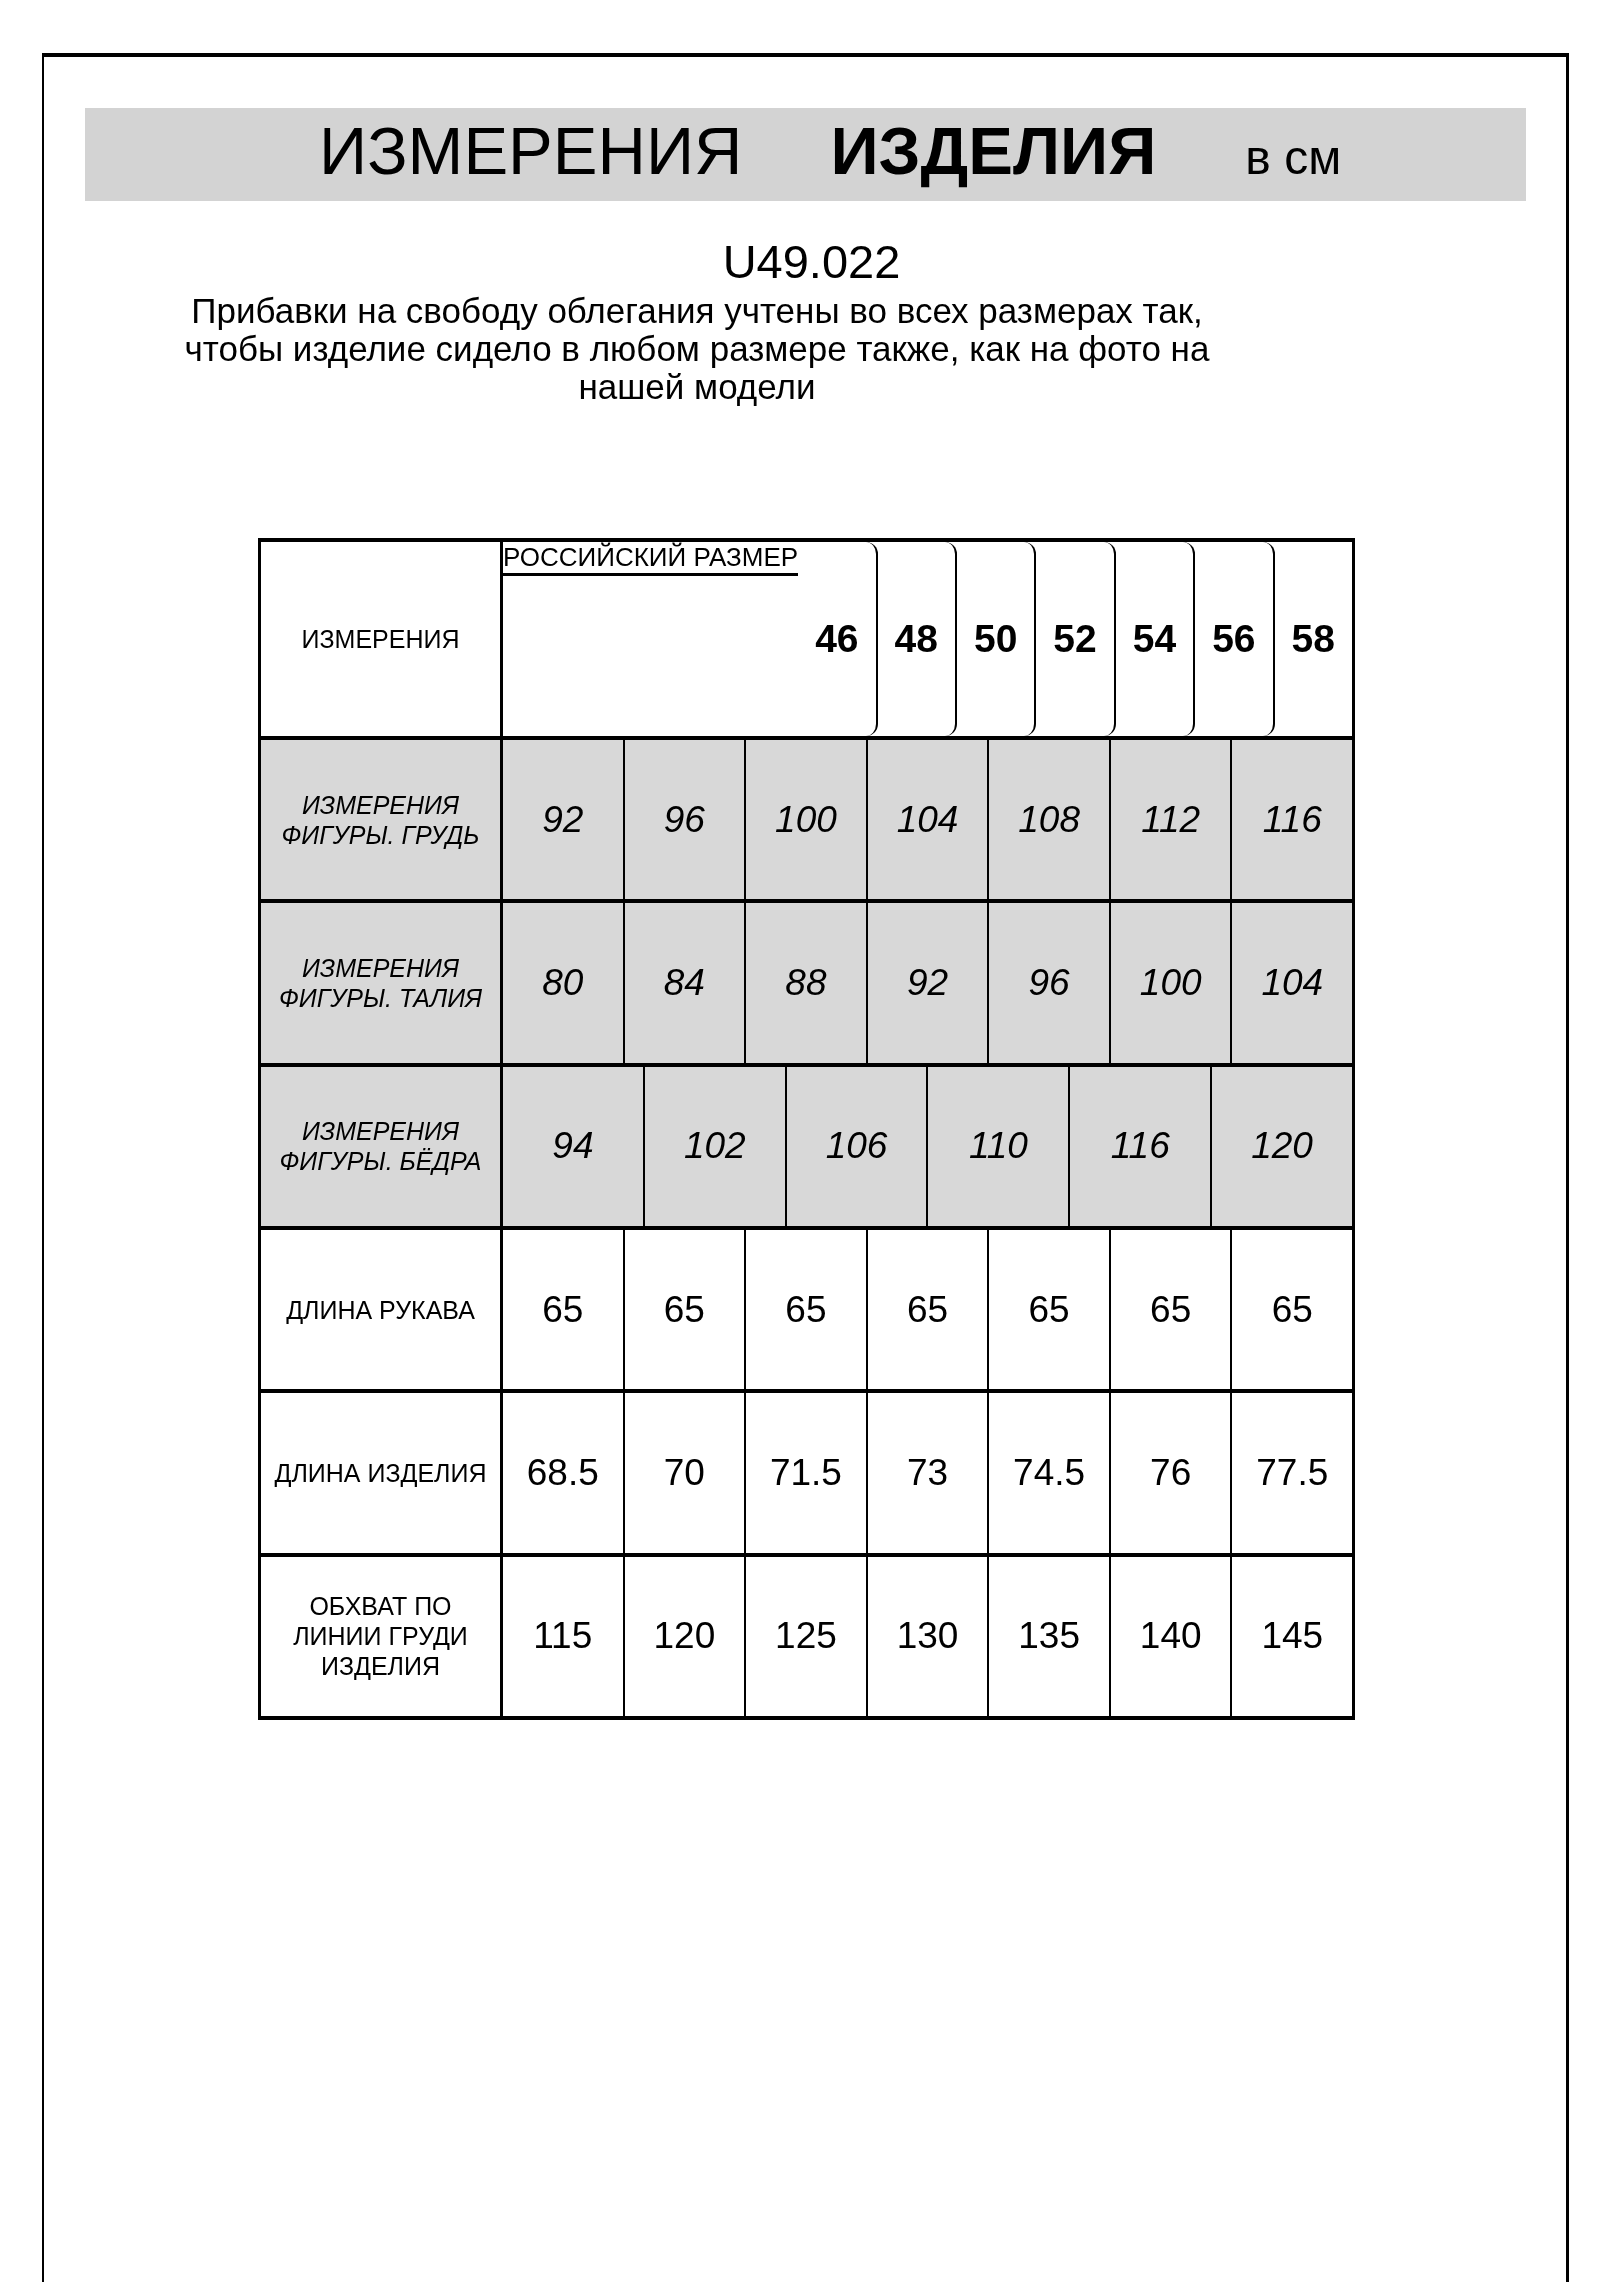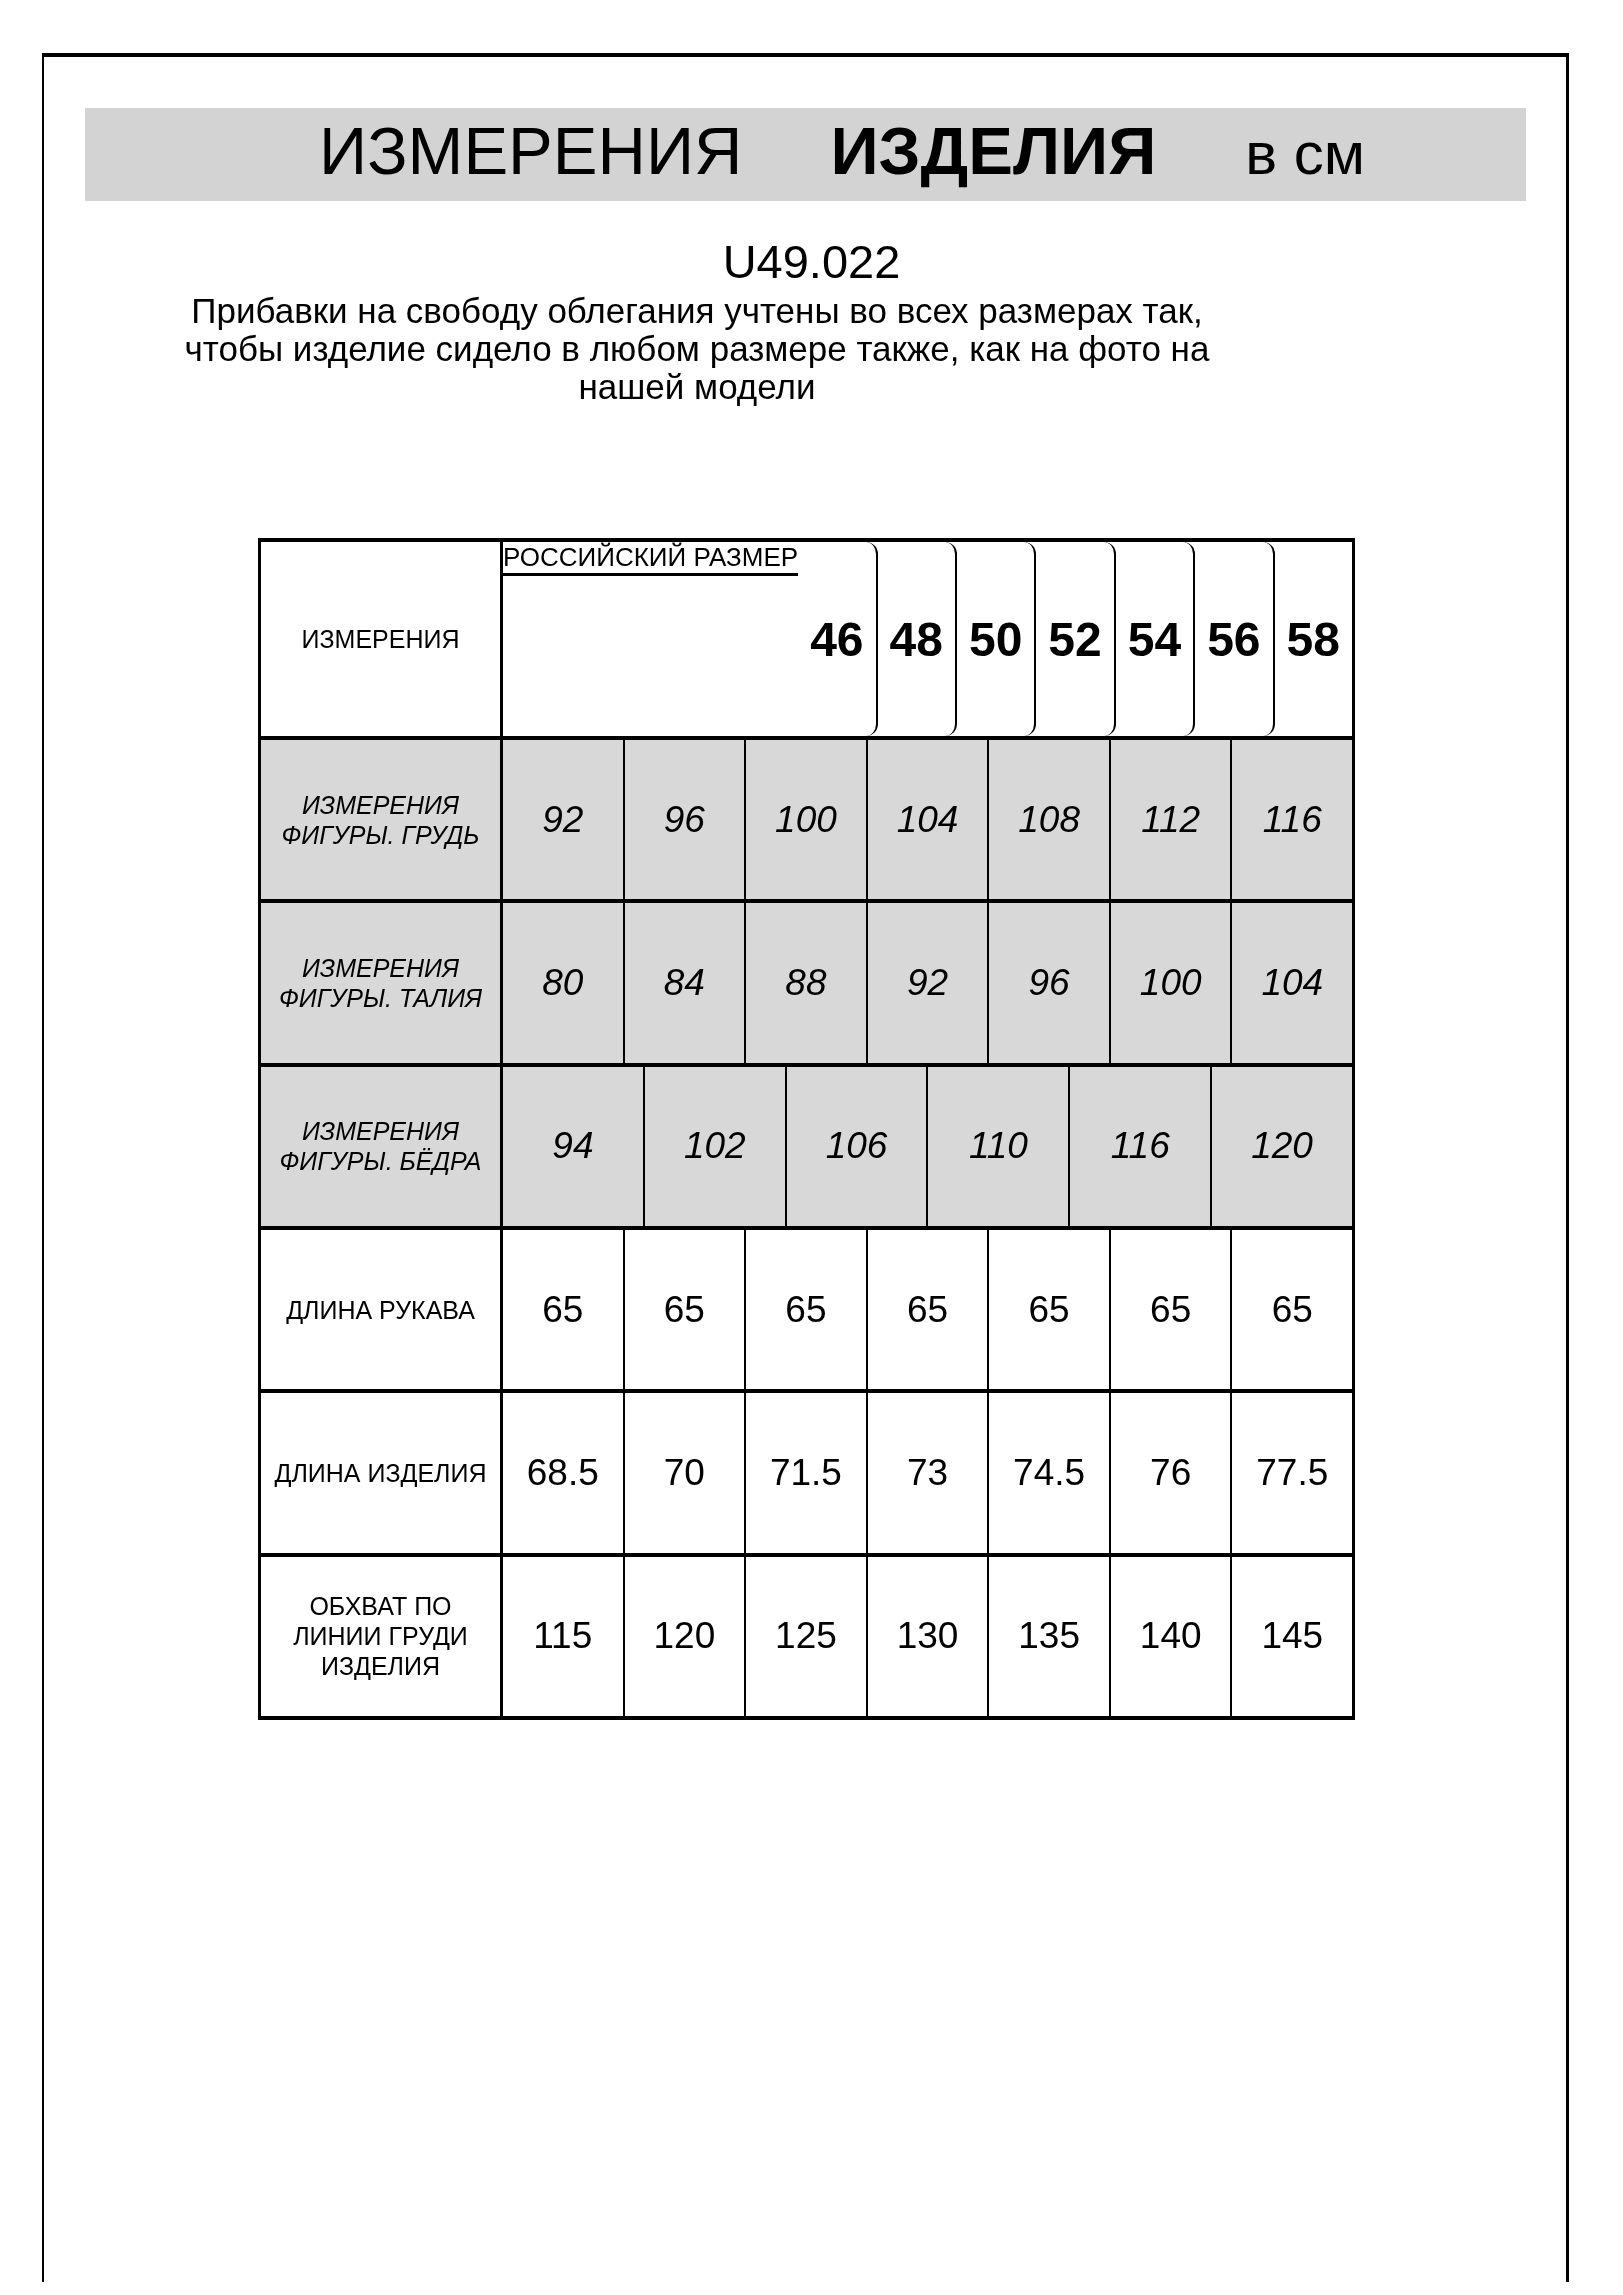--- a/index.html
+++ b/index.html
@@ -10,21 +10,21 @@
   #frame{position:absolute;left:42px;top:53px;width:1527px;height:2229px;
          border-top:4.6px solid #000;border-left:2.6px solid #000;border-right:3.3px solid #000;
          box-sizing:border-box;}
 
   
   #band{position:absolute;left:85px;top:108px;width:1441px;height:93px;background:#d3d3d3;
         display:flex;align-items:baseline;padding-left:234px;box-sizing:border-box;line-height:1;
         padding-top:8.5px;}
   .t-word{font-size:67px;letter-spacing:0;}
   .t-word.bold{font-weight:bold;margin-left:88px;}
-  .t-unit{font-size:60px;margin-left:89px;text-align:center;}
+  .t-unit{font-size:48px;margin-left:89px;text-align:center;}
 
   
   #code{position:absolute;left:0;top:236px;width:1623px;text-align:center;
         font-size:47px;line-height:1.1;}
 
   
   #note{position:absolute;left:0;top:292px;width:1394px;text-align:center;
         font-size:35px;line-height:38px;white-space:pre-line;}
 
   
@@ -34,21 +34,21 @@
   .thead{height:198px;flex:0 0 auto;border-bottom:4.6px solid #000;display:flex;box-sizing:border-box;}
   .corner{width:239px;flex:0 0 auto;border-right:3.3px solid #000;display:flex;align-items:center;
           justify-content:center;text-align:center;font-size:25px;}
   .head-right{flex:1;display:flex;}
   .size-title{height:31px;flex:0 0 auto;border-bottom:3.9px solid #000;display:flex;
               align-items:center;justify-content:center;font-size:26px;}
   .size-row{flex:1;display:flex;}
   .cell{flex:1;border-right:2.6px solid #000;display:flex;align-items:center;
         justify-content:center;font-size:37px;}
   .cell:last-child{border-right:none;}
-  .size-cell{font-weight:bold;font-size:48px;border-radius:12px;}
+  .size-cell{font-weight:bold;font-size:39px;border-radius:12px;}
   .trow{flex:1;display:flex;border-bottom:4.6px solid #000;box-sizing:border-box;}
   .trow:last-child{border-bottom:none;}
   .label-cell{width:239px;flex:0 0 auto;border-right:3.3px solid #000;display:flex;
               align-items:center;justify-content:center;text-align:center;
               font-size:25px;line-height:30px;white-space:pre-line;}
   .shaded{background:#d8d8d8;}
   .ital{font-style:italic;}
 </style>
 </head>
 <body>

